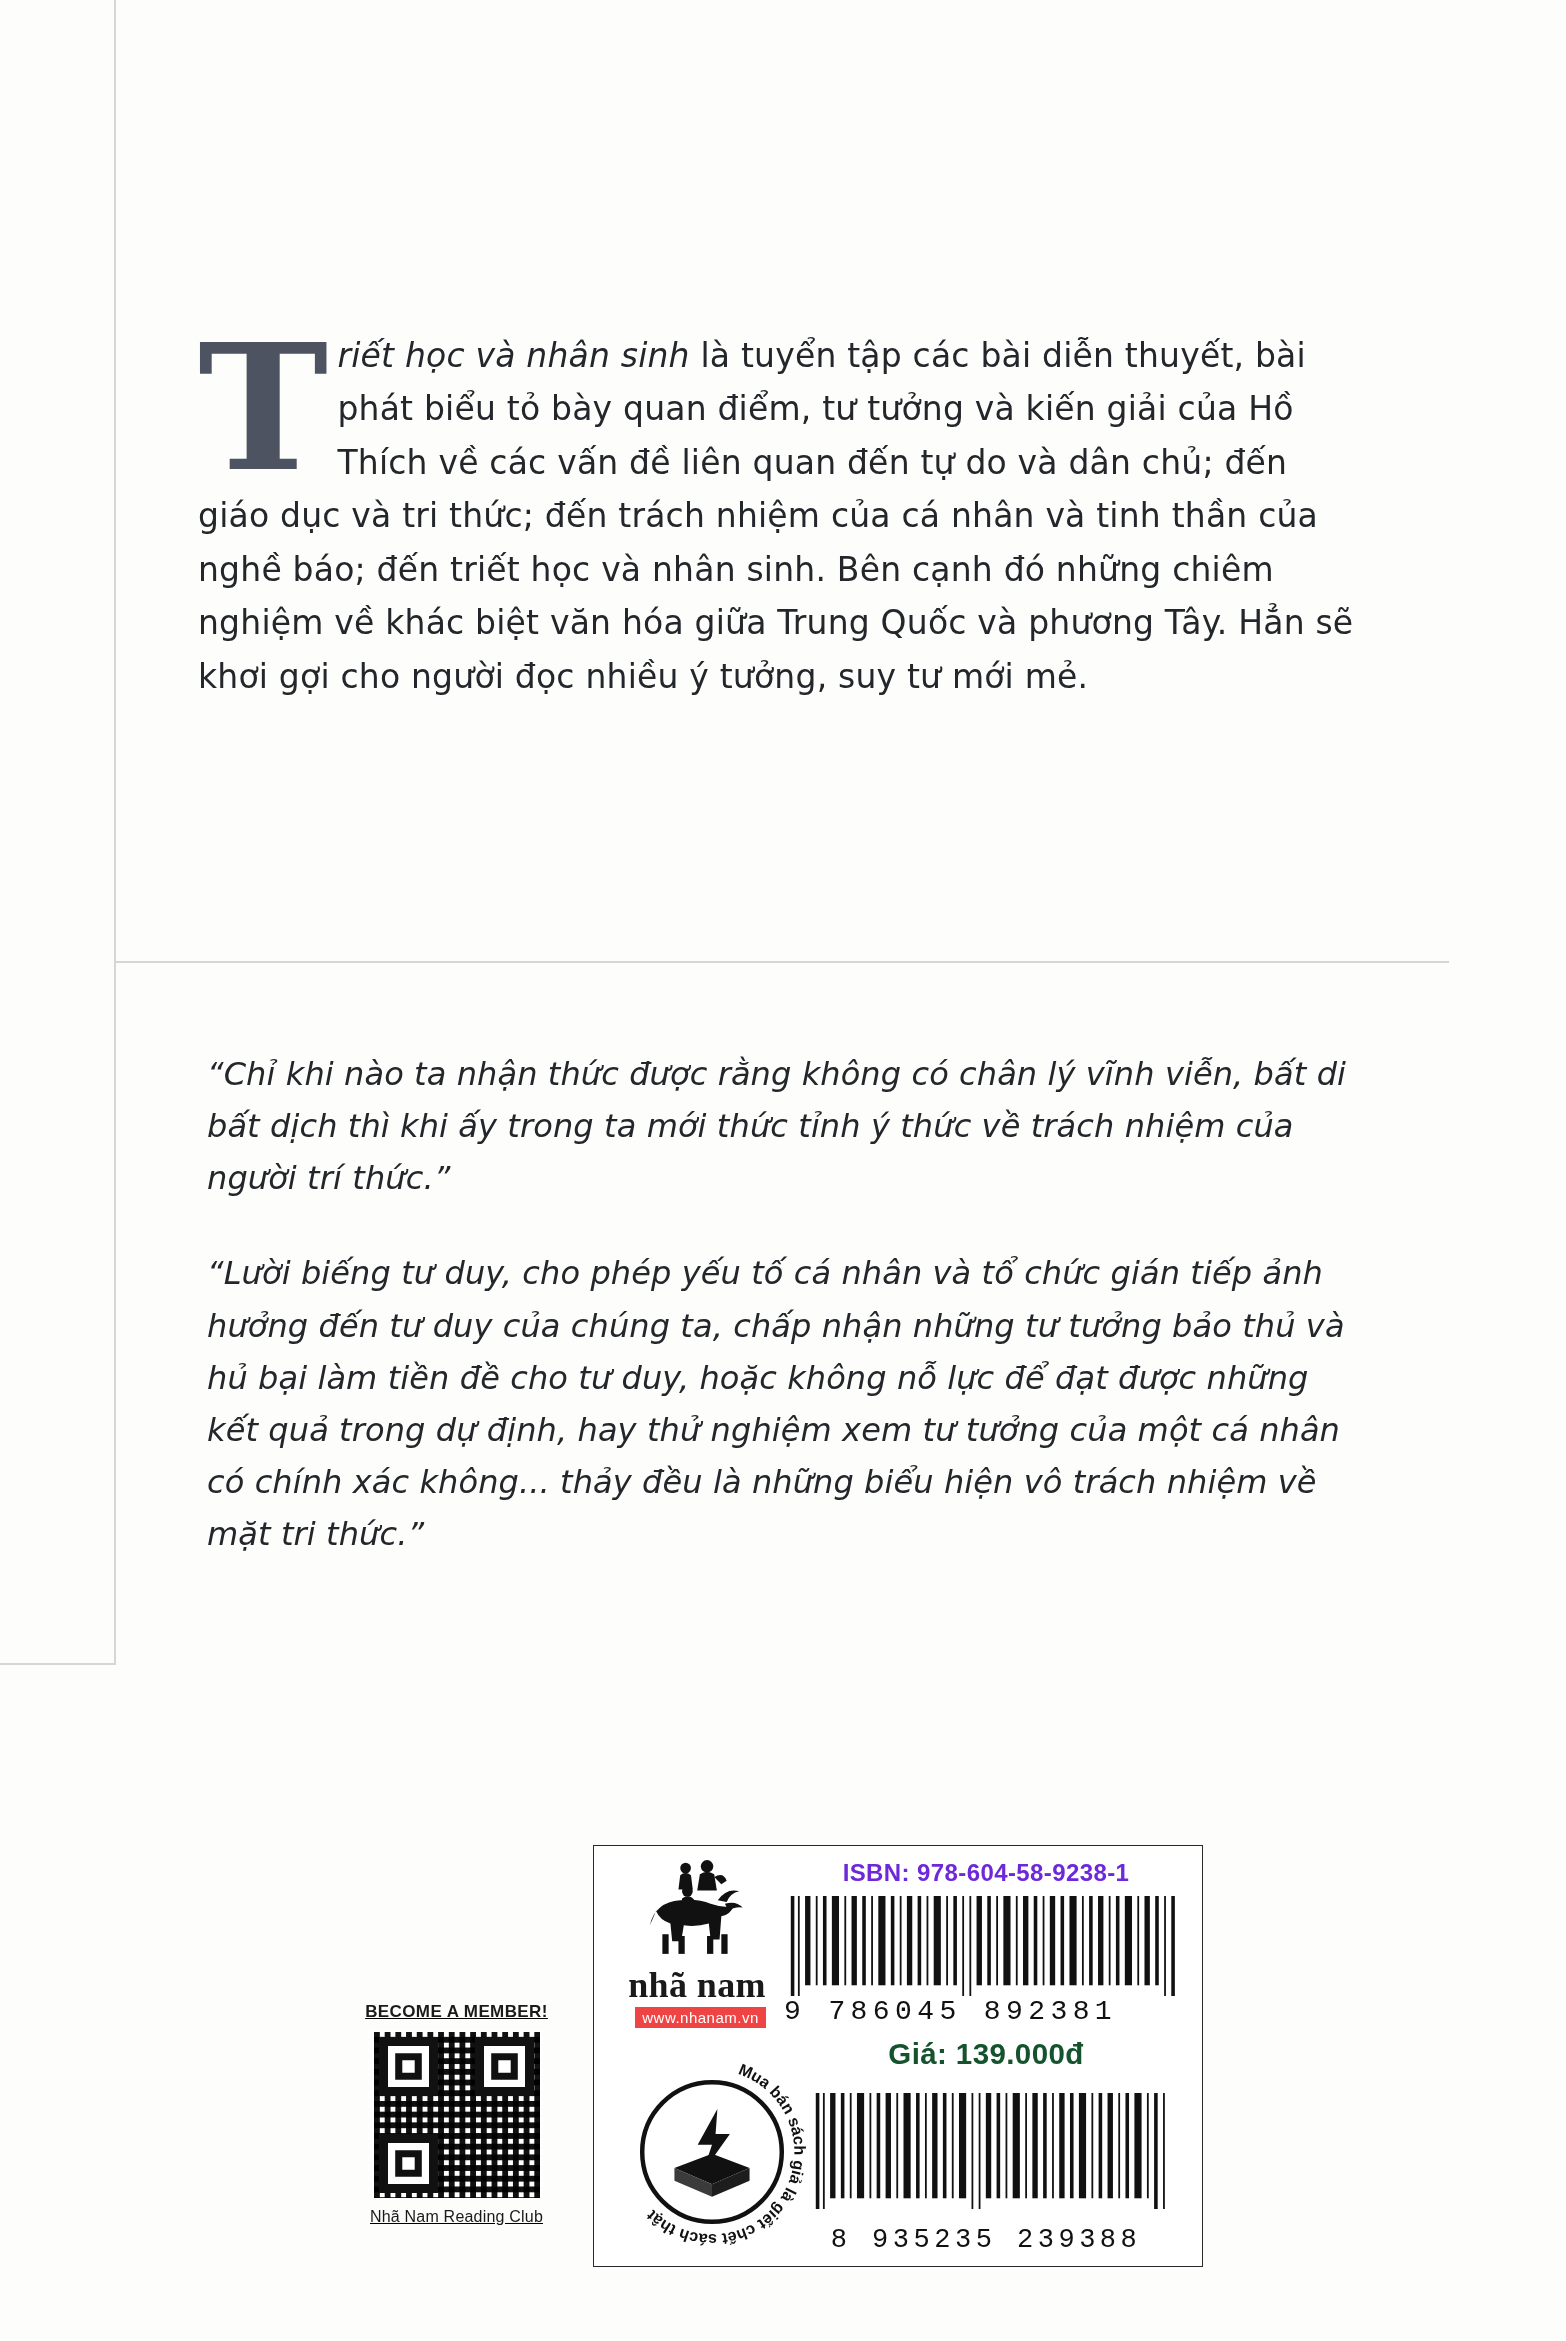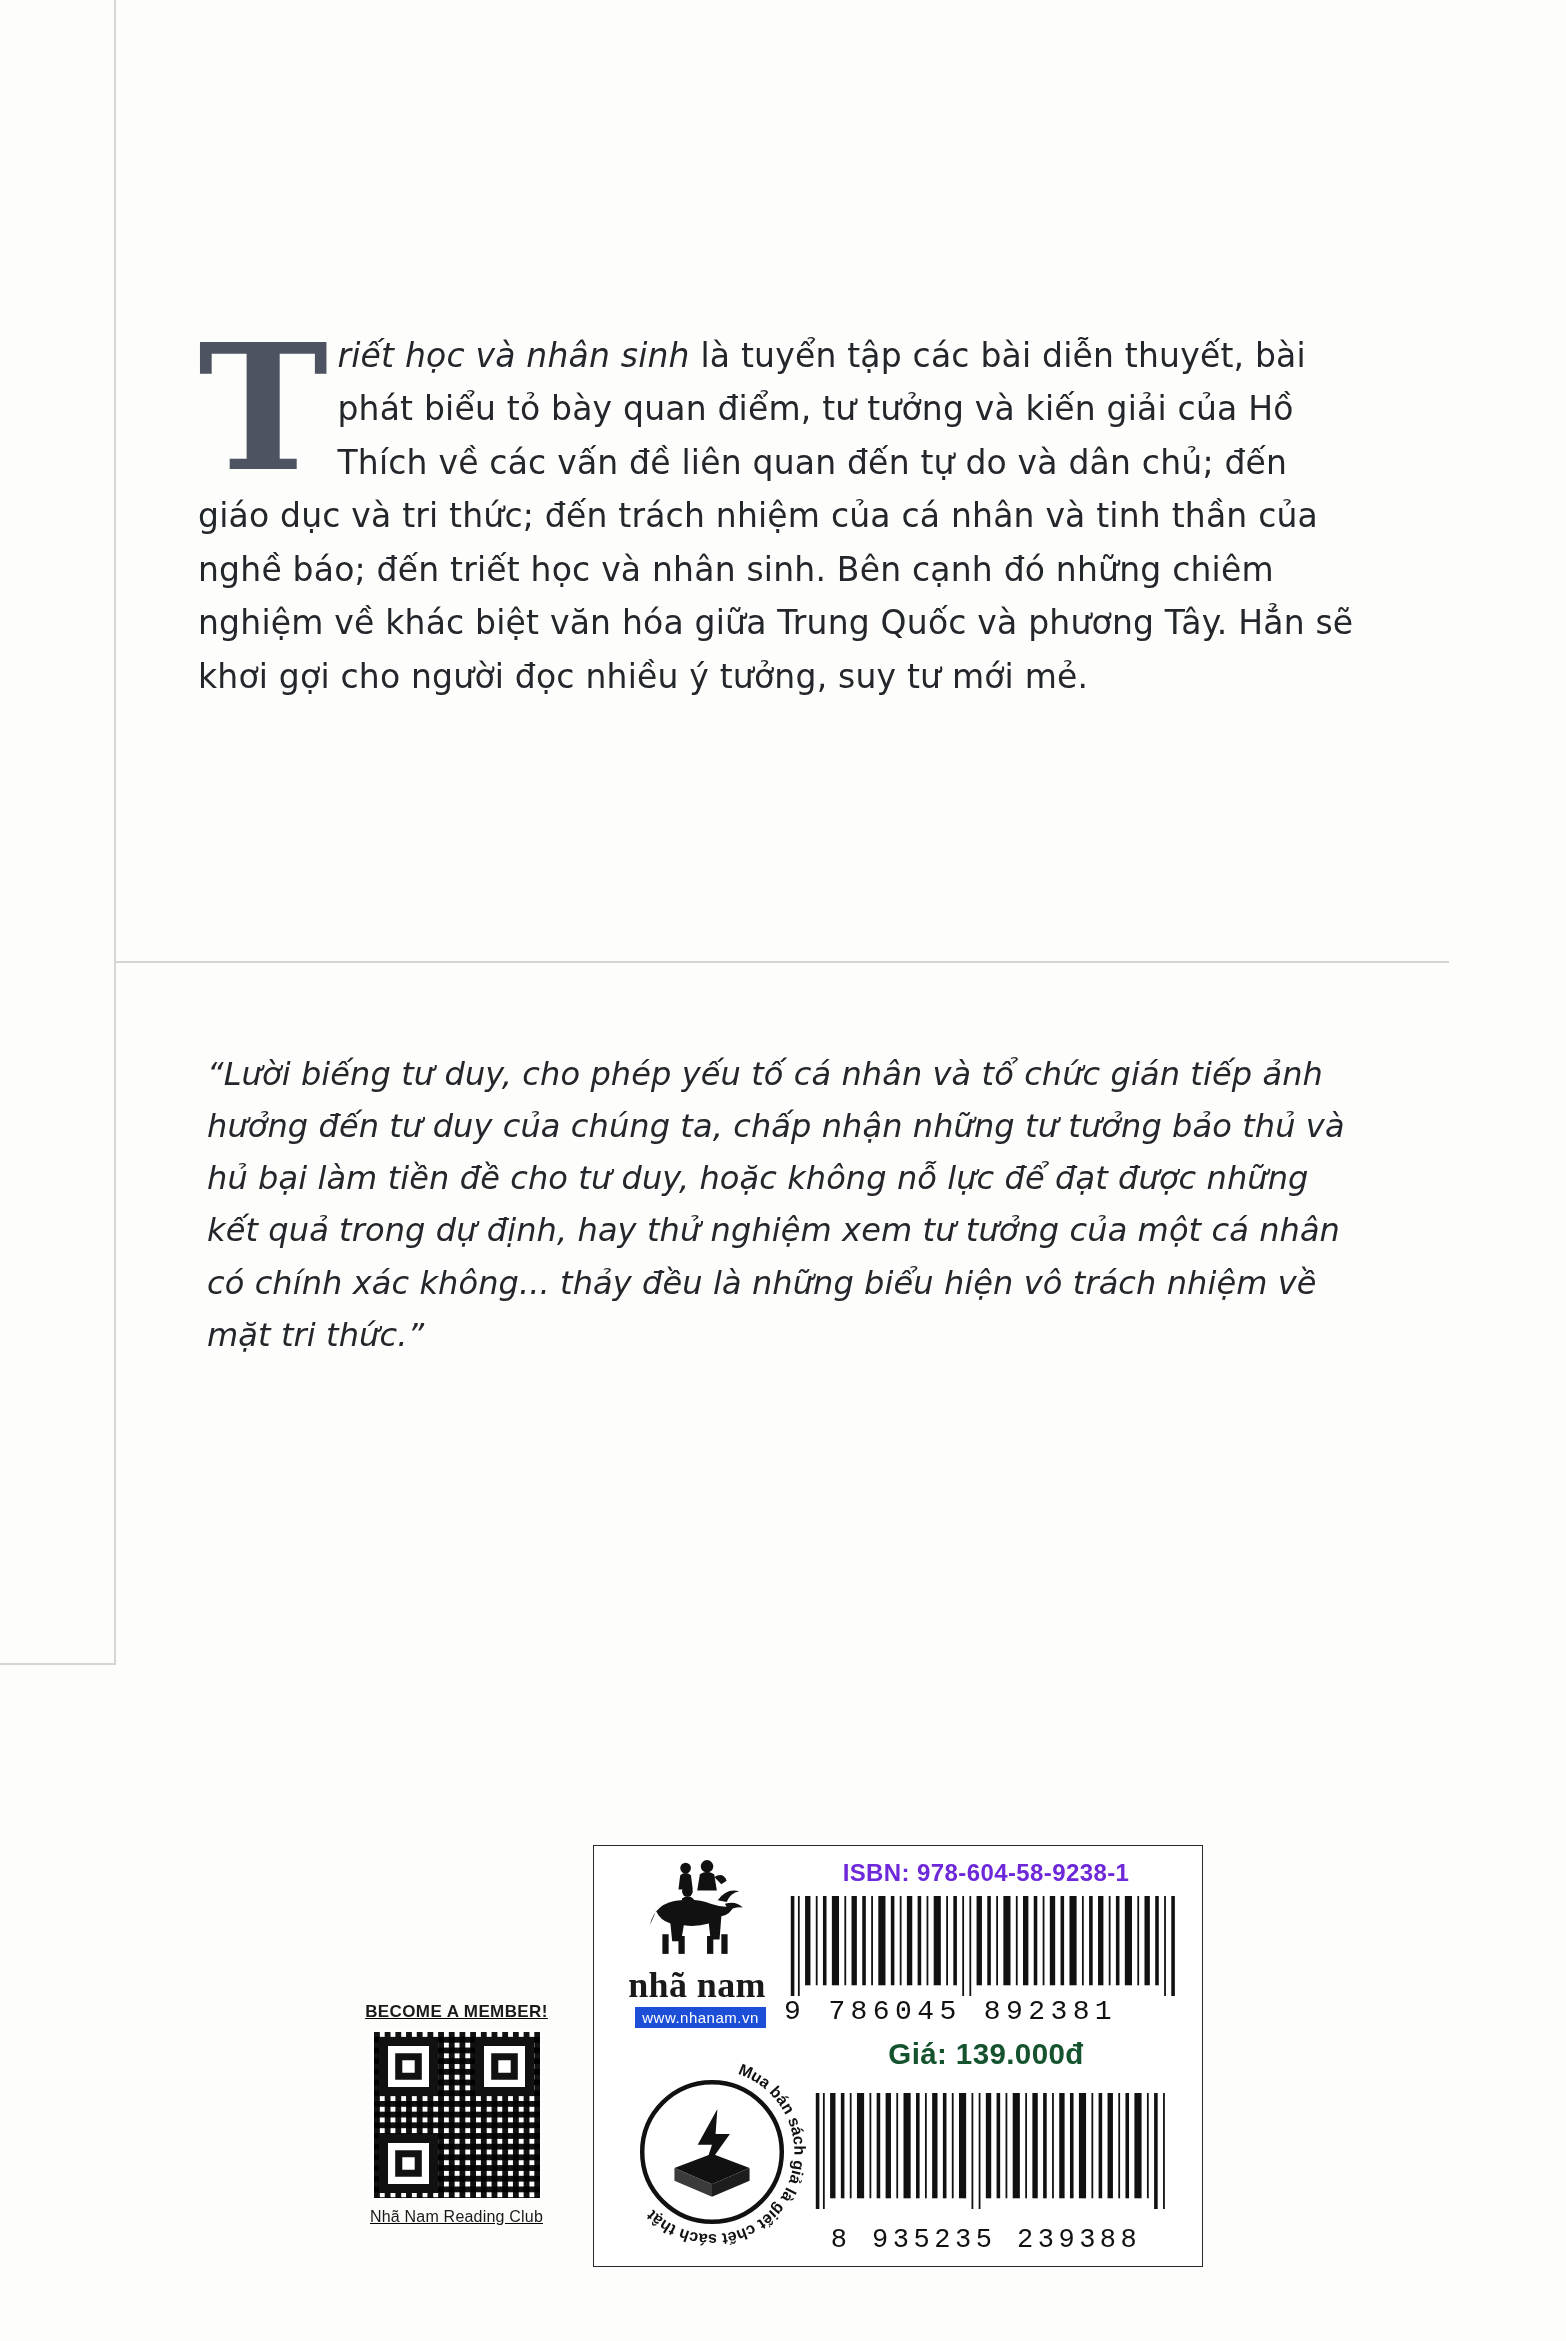--- a/index.html
+++ b/index.html
@@ -190,21 +190,21 @@
     font-size: 36px;
     font-weight: 700;
     color: #1a1a1a;
     letter-spacing: 0.4px;
     line-height: 1;
     margin-top: 1.8px;
   }
   .pub-url {
     display: inline-block;
     margin-top: 3.6px;
-    background: #1d4ed8;
+    background: #ef4444;
     color: #ffffff;
     font-family: "Liberation Sans", sans-serif;
     font-size: 15px;
     letter-spacing: 0.5px;
     padding: 1.8px 7.2px 2.7px;
   }
 
   
   .stamp {
     position: absolute;
@@ -285,20 +285,21 @@
 
   <div class="rule rule-v-left"></div>
   <div class="rule rule-h-top"></div>
   <div class="rule rule-h-bottom"></div>
 
   <div class="blurb">
     <span class="dropcap">T</span><span class="lead-italic">riết học và nhân sinh</span><span> là tuyển tập các bài diễn thuyết, bài phát biểu tỏ bày quan điểm, tư tưởng và kiến giải của Hồ Thích về các vấn đề liên quan đến tự do và dân chủ; đến giáo dục và tri thức; đến trách nhiệm của cá nhân và tinh thần của nghề báo; đến triết học và nhân sinh. Bên cạnh đó những chiêm nghiệm về khác biệt văn hóa giữa Trung Quốc và phương Tây. Hẳn sẽ khơi gợi cho người đọc nhiều ý tưởng, suy tư mới mẻ.</span>
   </div>
 
   <div class="quotes">
+    <div class="quote">“Chỉ khi nào ta nhận thức được rằng không có chân lý vĩnh viễn, bất di bất dịch thì khi ấy trong ta mới thức tỉnh ý thức về trách nhiệm của người trí thức.”</div>
     <div class="quote">“Lười biếng tư duy, cho phép yếu tố cá nhân và tổ chức gián tiếp ảnh hưởng đến tư duy của chúng ta, chấp nhận những tư tưởng bảo thủ và hủ bại làm tiền đề cho tư duy, hoặc không nỗ lực để đạt được những kết quả trong dự định, hay thử nghiệm xem tư tưởng của một cá nhân có chính xác không... thảy đều là những biểu hiện vô trách nhiệm về mặt tri thức.”</div>
   </div>
 
   <div class="member-block">
     <div class="member-title">BECOME A MEMBER!</div>
     <div class="qr">
       <div class="qr-corner-bl"></div>
     </div>
     <div class="member-caption">Nhã Nam Reading Club</div>
   </div>

